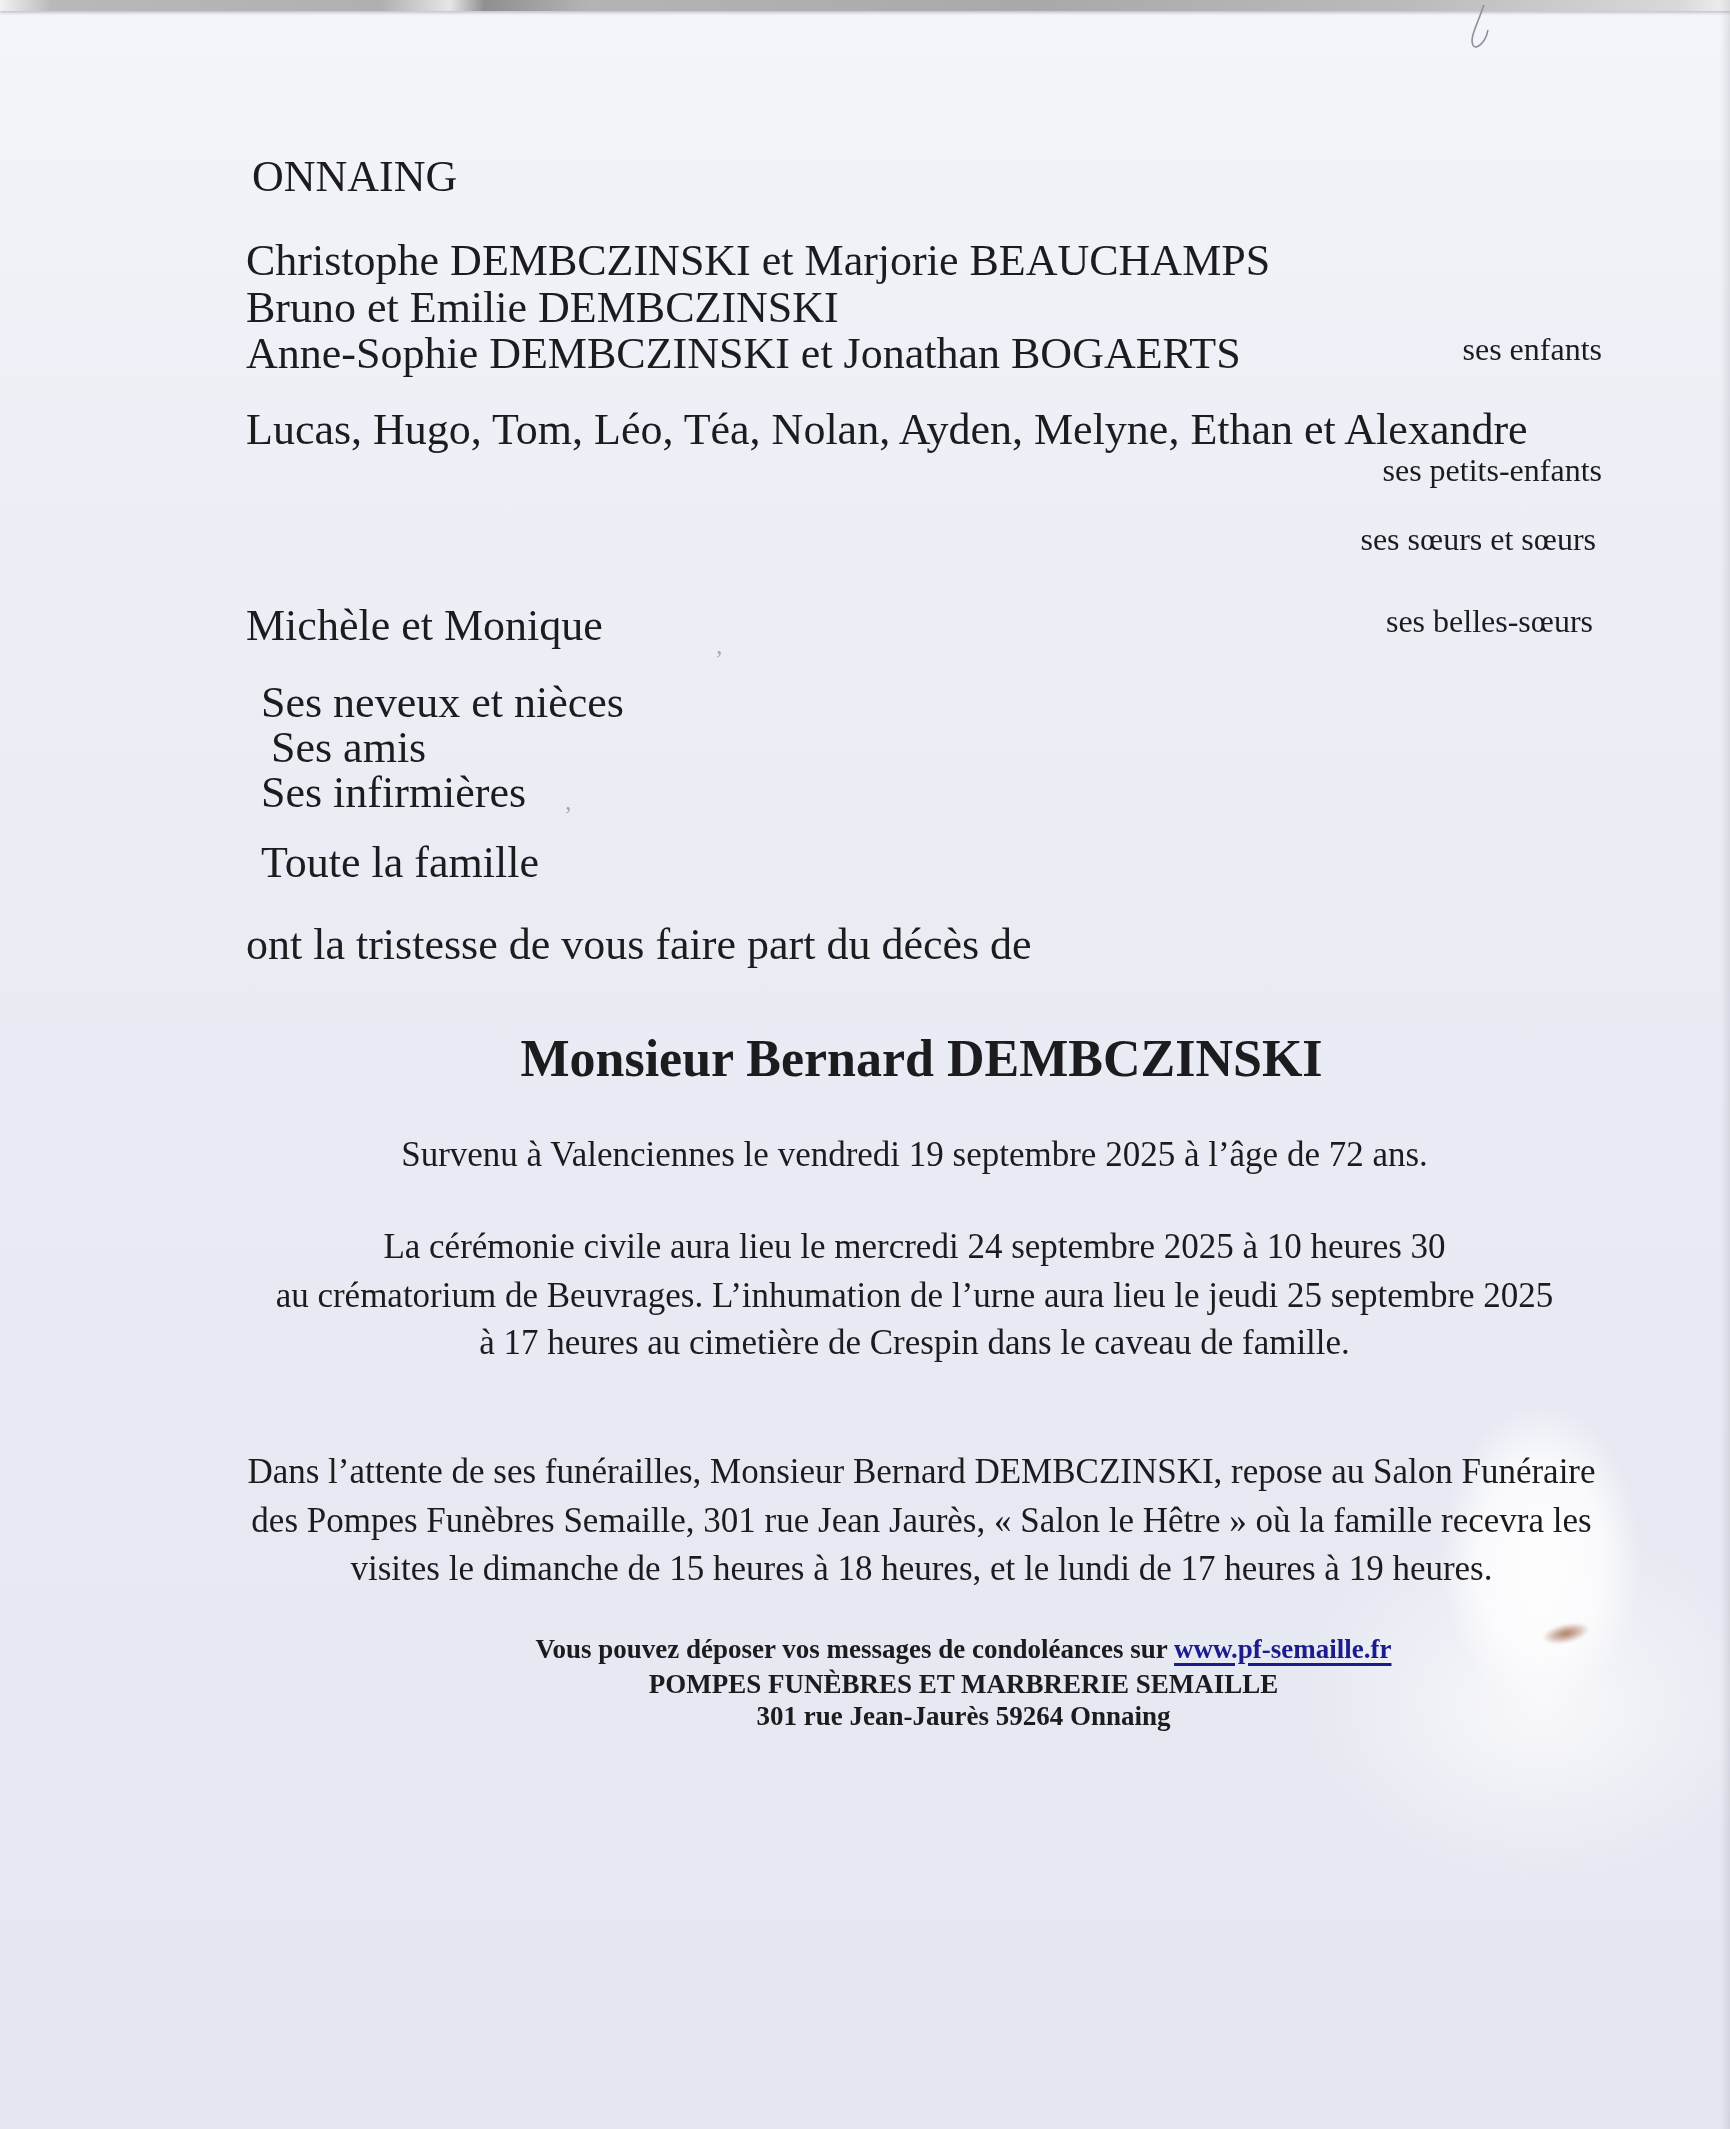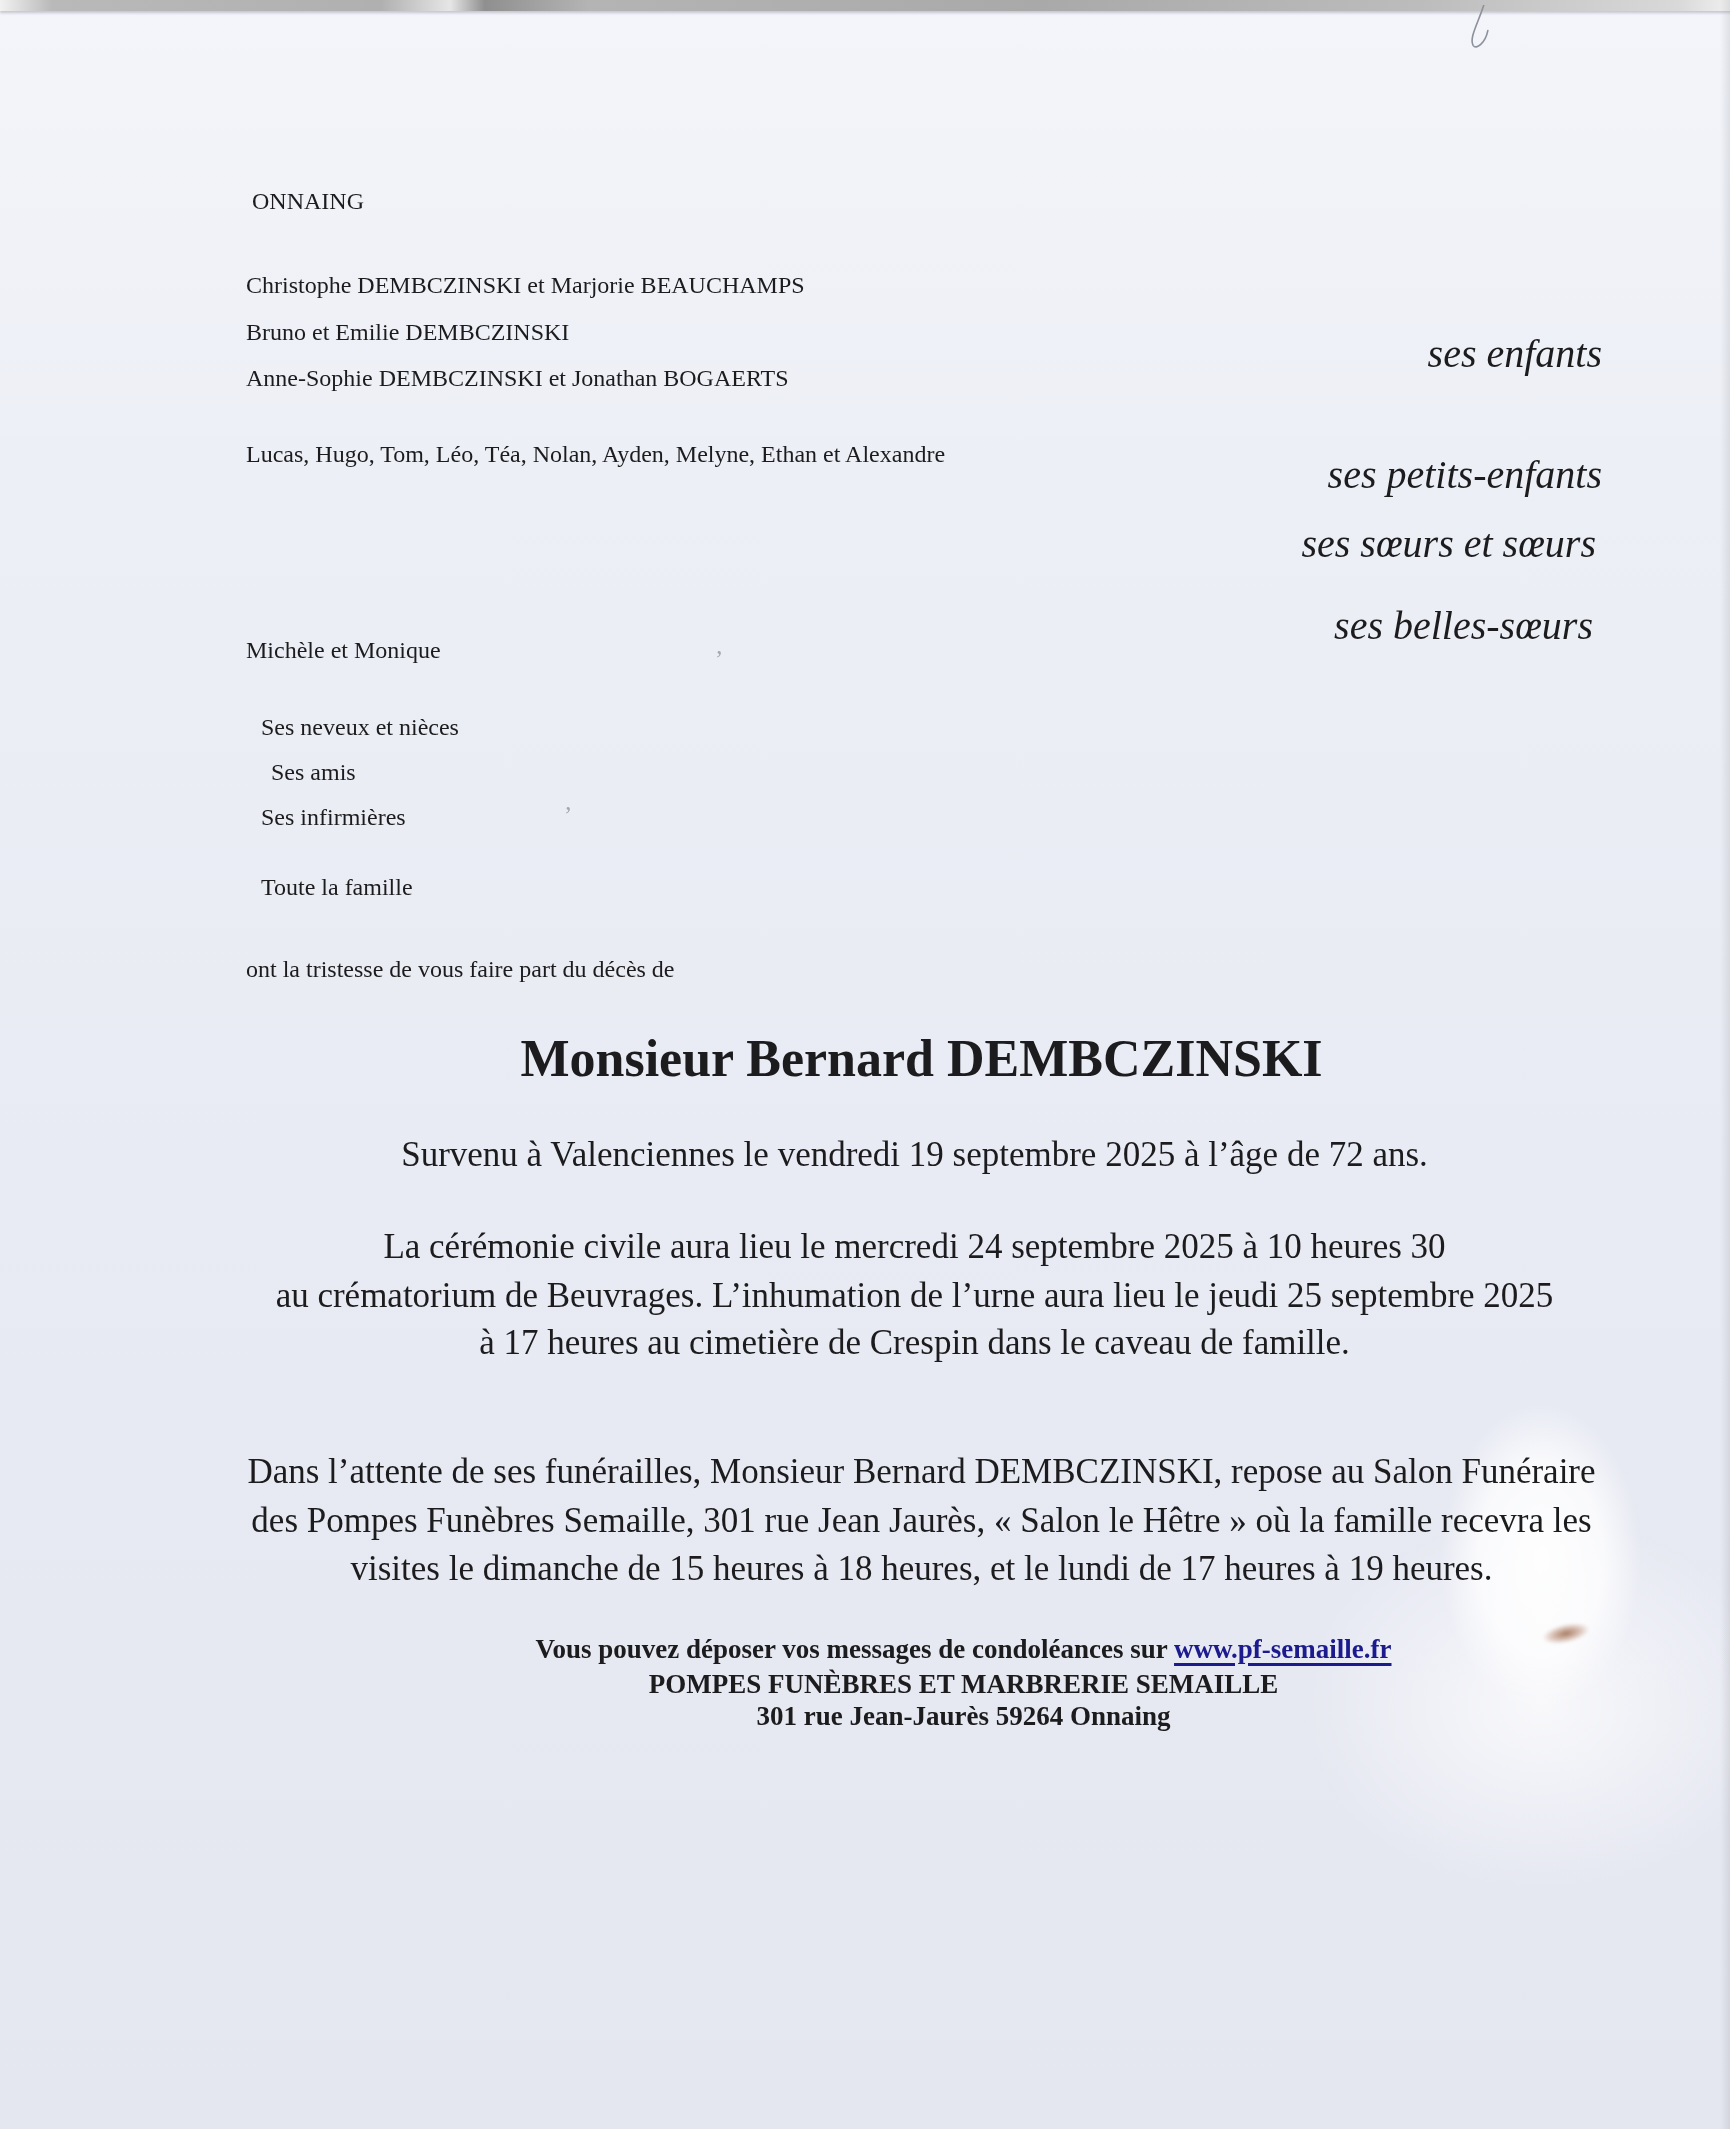--- a/index.html
+++ b/index.html
@@ -8,22 +8,22 @@
     width:1731px; height:2129px;
     overflow:hidden;
     font-family:"Liberation Serif", serif;
     color:#1c1c1e;
     background:
       radial-gradient(ellipse 139px 213px at 1541px 1557px, rgba(255,255,255,0.95) 0%, rgba(255,255,255,0.75) 45%, rgba(255,255,255,0) 72%),
       radial-gradient(ellipse 344px 270px at 1541px 1705px, rgba(250,250,252,0.9) 0%, rgba(250,250,252,0) 70%),
       linear-gradient(180deg, #f3f5fa 0%, #edeff6 22%, #e9ebf4 55%, #e4e6f0 100%);
   }
   .line { position:absolute; white-space:nowrap; line-height:1.15; }
-  .t-body  { font-size:24px;margin-top:36px; }
-  .t-label { font-size:40px; font-style:italic; text-align:right; }
+  .t-body  { font-size:44px; }
+  .t-label { font-size:32px; text-align:right; }
   .t-title { font-size:52px; font-weight:bold; }
   .t-mid   { font-size:35px; }
   .t-foot  { font-size:27px; font-weight:bold; }
   .center  { width:1731px; text-align:center; }
   .link {
     color:#1b1b8e;
     text-decoration:underline;
     text-decoration-thickness:2.5px;
     text-underline-offset:4.9px;
     cursor:pointer;

